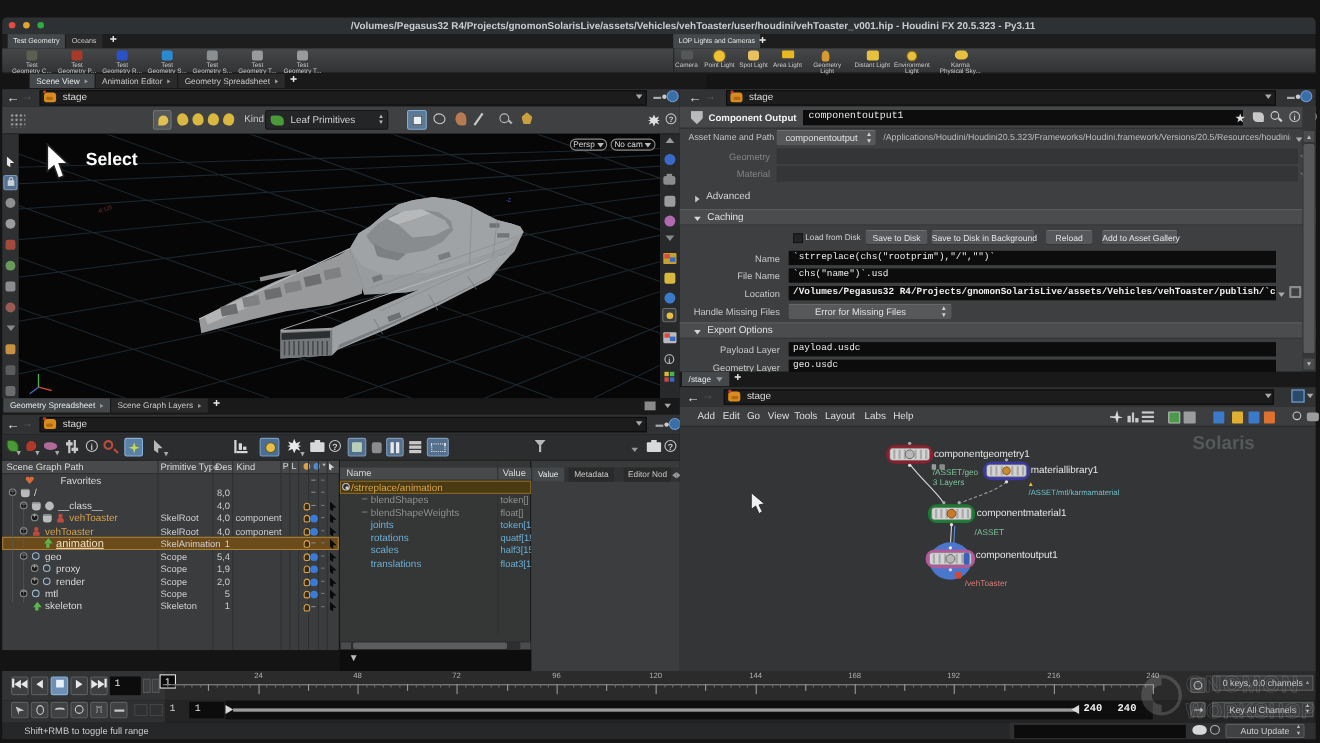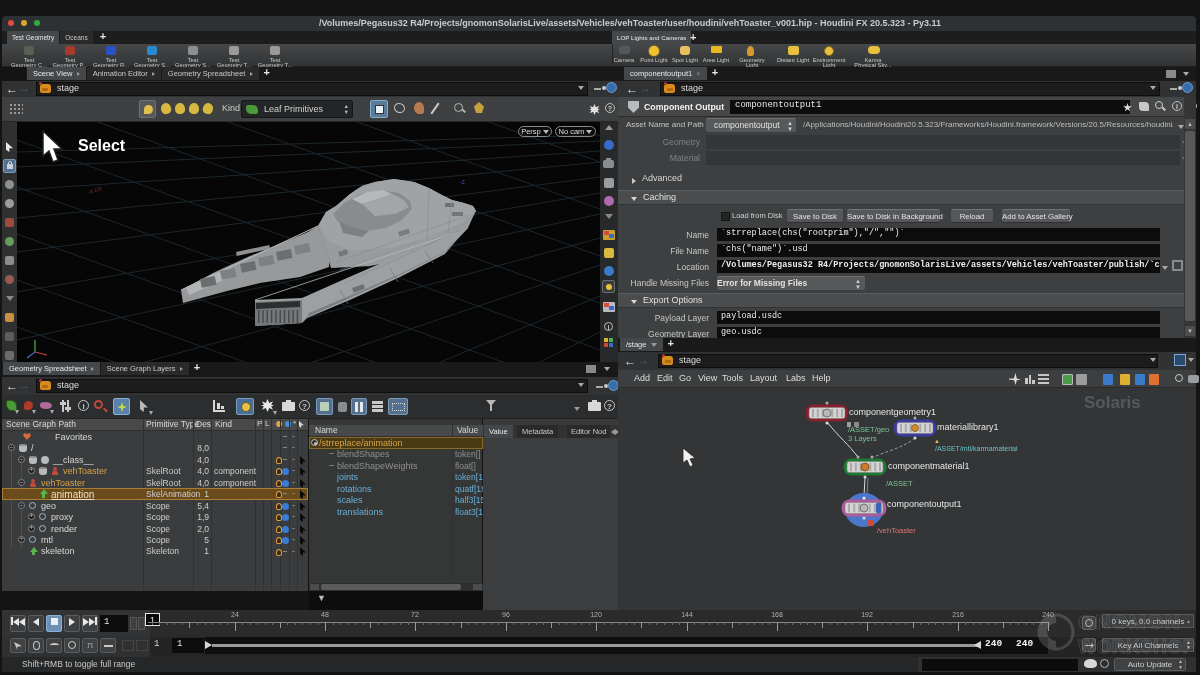--- a/index.html
+++ b/index.html
@@ -510,25 +510,20 @@
       <span class="tab" style="position:absolute;left:84px;top:6px;padding:1px 4px;">Editor Nod</span>
       <span class="abs tlf" style="left:128px;top:10px;border-right-color:#999;"></span>
       <span class="abs tr" style="left:132px;top:10px;border-left-color:#999;"></span>
       <div class="abs" style="left:0;top:19px;width:135px;height:172px;background:#3b3d3e;"></div>
     </div>
 
 <div class="abs" style="left:309px;top:591px;width:174px;height:19px;background:#0d0d0d;">
   <span class="abs" style="left:8px;top:3px;color:#bbb;font-size:9px;">▼</span>
 </div>
 
-<div class="abs" style="left:618px;top:67px;width:578px;height:14px;background:#191919;">
-  <span class="tab act" style="margin-left:6px;">componentoutput1&nbsp;&nbsp;<span style="color:#888;">×</span></span><span style="color:#e8e8e8;font-weight:bold;font-size:11px;vertical-align:top;margin-left:4px;">+</span>
-  <span class="abs" style="right:20px;top:3px;width:10px;height:8px;background:#8a8a8a;"></span>
-  <span class="abs" style="right:7px;top:3px;color:#999;font-size:8px;"><span class="td"></span></span>
-</div>
 
 <div class="abs" style="left:618px;top:81px;width:578px;height:16px;background:#303233;">
   <span class="abs" style="left:8px;top:2px;color:#e0e0e0;font-size:12px;font-weight:bold;">←</span>
   <span class="abs" style="left:22px;top:2px;color:#5c5c5c;font-size:11px;font-weight:bold;">→</span>
   <div class="abs" style="left:42px;top:1px;width:500px;height:14px;background:#1c1c1c;border:1px solid #0d0d0d;"></div>
   <div class="abs" style="left:45px;top:2px;width:13px;height:12px;">
         <span style="position:absolute;left:1px;top:1px;width:11px;height:9px;background:#d98b1e;border-radius:3px 3px 2px 2px;"></span>
         <span style="position:absolute;left:4px;top:5px;width:6px;height:3px;background:#b06a10;border-radius:1px;"></span>
         <span style="position:absolute;left:1px;top:-1px;width:3px;height:3px;background:#c23a2a;border-radius:50%;"></span>
       </div>
@@ -587,21 +582,21 @@
       <span class="abs" style="left:0px;top:166px;width:91px;font-size:8.5px;color:#c8c8c8;text-align:right;white-space:nowrap;">Location</span>
       <div class="abs" style="left:99px;top:163px;width:443px;height:13px;background:#0c0c0c;overflow:hidden;">
         <span style="position:absolute;left:4px;top:1px;font-family:'Liberation Mono',monospace;font-size:8.5px;font-weight:bold;color:#eeeeee;white-space:nowrap;">/Volumes/Pegasus32 R4/Projects/gnomonSolarisLive/assets/Vehicles/vehToaster/publish/`chs("filename</span>
       </div>
       <span class="abs" style="left:544px;top:166px;"><span class="td"></span></span>
       <div class="abs" style="left:554px;top:163px;width:11px;height:11px;background:#8a8c8e;border-radius:1px;">
         <span style="position:absolute;left:2px;top:2px;width:7px;height:7px;background:#3e4041;"></span>
       </div>
       <span class="abs" style="left:0px;top:182px;width:91px;font-size:8.5px;color:#c8c8c8;text-align:right;">Handle Missing Files</span>
       <div class="abs" style="left:99px;top:179px;width:148px;height:14px;background:#56585a;border-radius:2px;border-top:1px solid #6e7072;">
-        <span style="position:absolute;left:0;top:2px;font-size:8.5px;color:#e0e0e0;font-weight:bold;">Error for Missing Files</span>
+        <span style="position:absolute;left:24px;top:2px;font-size:8.5px;color:#e0e0e0;">Error for Missing Files</span>
         <span style="position:absolute;right:4px;top:1px;color:#cfcfcf;font-size:6px;line-height:6px;">▲<br>▼</span>
       </div>
       <div class="abs" style="left:0;top:196px;width:578px;height:15px;background:#4a4c4e;border-top:1px solid #5a5c5e;border-bottom:1px solid #303234;"></div>
       <span class="abs" style="left:13px;top:200px;"><span class="td" style="border-top-color:#d8d8d8;"></span></span>
       <span class="abs" style="left:25px;top:199px;font-size:9px;color:#e0e0e0;">Export Options</span>
       <span class="abs" style="left:0px;top:217px;width:91px;font-size:8.5px;color:#c8c8c8;text-align:right;white-space:nowrap;">Payload Layer</span>
       <div class="abs" style="left:99px;top:214px;width:443px;height:13px;background:#0c0c0c;overflow:hidden;">
         <span style="position:absolute;left:4px;top:1px;font-family:'Liberation Mono',monospace;font-size:8.5px;font-weight:normal;color:#eeeeee;white-space:nowrap;">payload.usdc</span>
       </div>
       <span class="abs" style="left:0px;top:233px;width:91px;font-size:8.5px;color:#c8c8c8;text-align:right;white-space:nowrap;">Geometry Layer</span>

